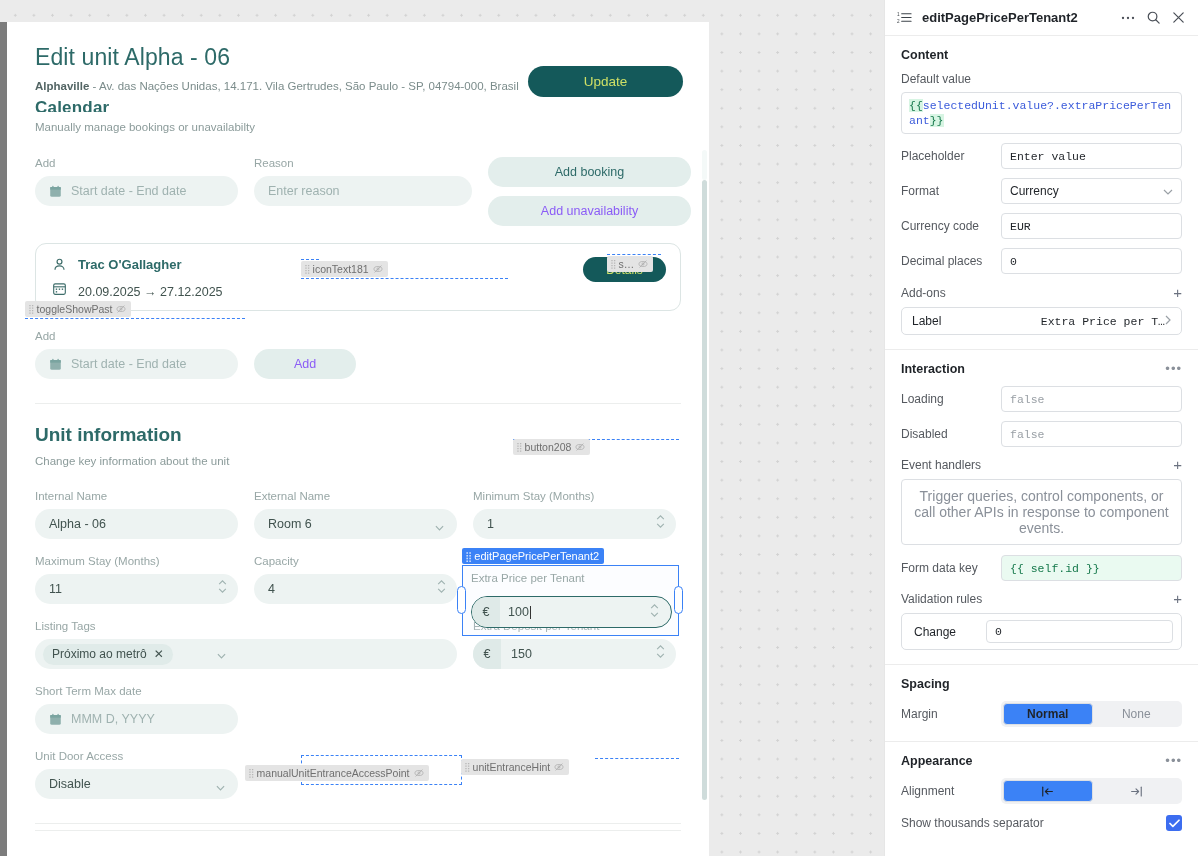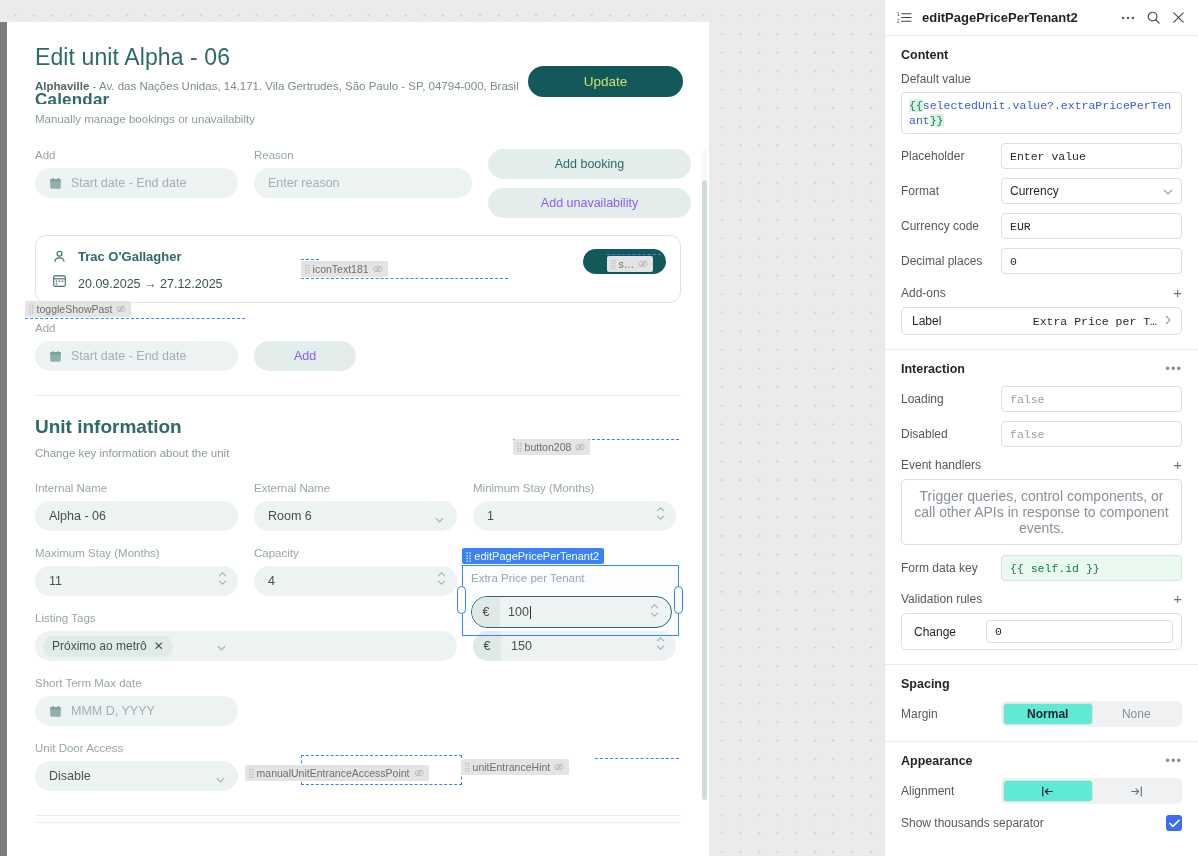--- a/index.html
+++ b/index.html
@@ -215,21 +215,21 @@
     flex:1; border:1px solid #dcdfe3; border-radius:4px; padding:4px 8px;
     font-family:"Liberation Mono", monospace; font-size:11.5px; color:#1f2328;
   }
   .seg {
     flex:1; display:flex; background:#f0f1f3; border-radius:5px; padding:2px; height:26px;
   }
   .seg > div {
     flex:1; display:flex; align-items:center; justify-content:center;
     font-size:12px; color:#8a9099; border-radius:4px; cursor:pointer;
   }
-  .seg > div.on { background:#5eead4; color:#1f2328; border:1px solid #dcdfe3; font-weight:600; }
+  .seg > div.on { background:#3b82f6; color:#1f2328; border:1px solid #dcdfe3; font-weight:600; }
   .cb {
     width:16px; height:16px; border-radius:3px; background:#3c6df0;
     display:flex; align-items:center; justify-content:center; cursor:pointer;
   }
   .chkrow { display:flex; align-items:center; justify-content:space-between; }
   .chklabel { font-size:12px; color:#55595f; }
 </style>
 </head>
 <body>
 
@@ -240,21 +240,21 @@
   <div id="app-frame">
 
     <div class="page-head">
       <div class="page-title">Edit unit Alpha - 06</div>
       <div class="page-sub">
         <b>Alphaville</b><span> - Av. das Nações Unidas, 14.171. Vila Gertrudes, São Paulo - SP, 04794-000, Brasil</span>
       </div>
       <button class="update-btn">Update</button>
     </div>
 
-    <div class="sec" style="margin-top:6px;">
+    <div class="sec" style="margin-top:14px;">
       <div class="sec-title clipped">Calendar</div>
       <div class="sec-desc">Manually manage bookings or unavailabilty</div>
 
       <div class="row3" style="margin-top:24px;">
         <div>
           <div class="field-label">Add</div>
           <div class="inp">
             <span class="cal-ic">
               <svg width="13" height="13" viewBox="0 0 16 16">
                   <rect x="1.5" y="2.5" width="13" height="12" rx="2" fill="#8fb0ad"></rect>
@@ -624,21 +624,21 @@
       <span class="plabel">Decimal places</span>
       <span class="pfield mono">0</span>
     </div>
 
     <div class="psec-head" style="margin:12px 0 7px 0;">
       <span class="plabel" style="width:auto;">Add-ons</span>
       <span class="plus">+</span>
     </div>
     <div class="card-row">
       <span>Label</span>
-      <span style="display:flex; align-items:center; gap:8px;">
+      <span style="display:flex; align-items:center; ">
         <span class="rv">Extra Price per T…</span>
         <span><svg width="6" height="10" viewBox="0 0 6 10">
               <path d="M1 1l4 4-4 4" fill="none" stroke="#9aa0a6" stroke-width="1.2"></path>
             </svg></span>
       </span>
     </div>
   </div>
 
   <div class="psec">
     <div class="psec-head">

